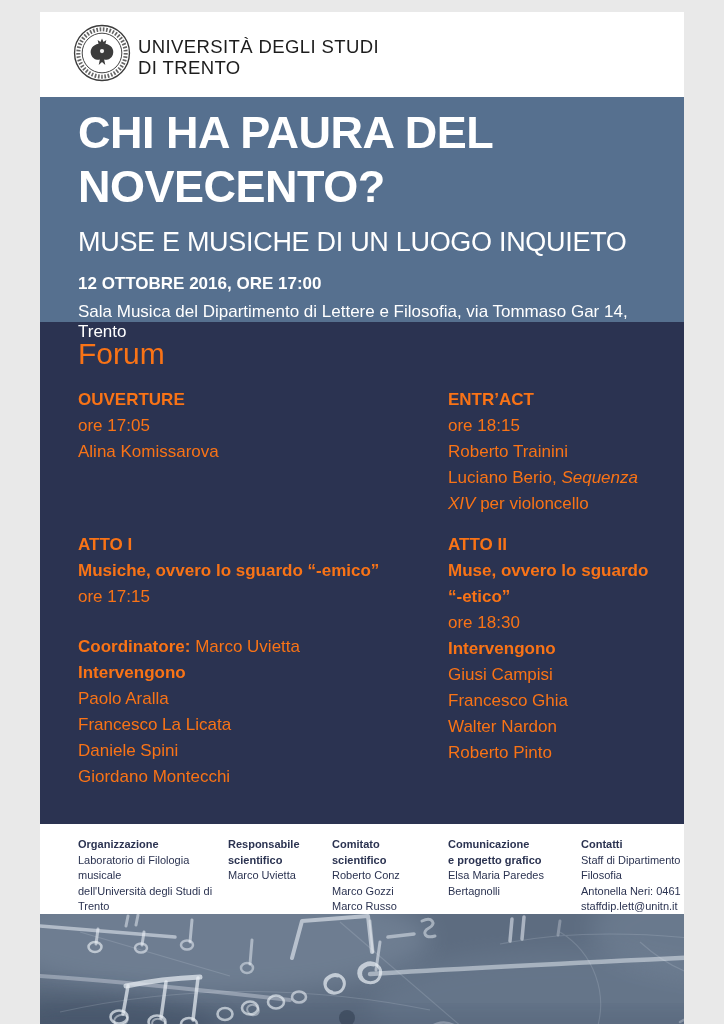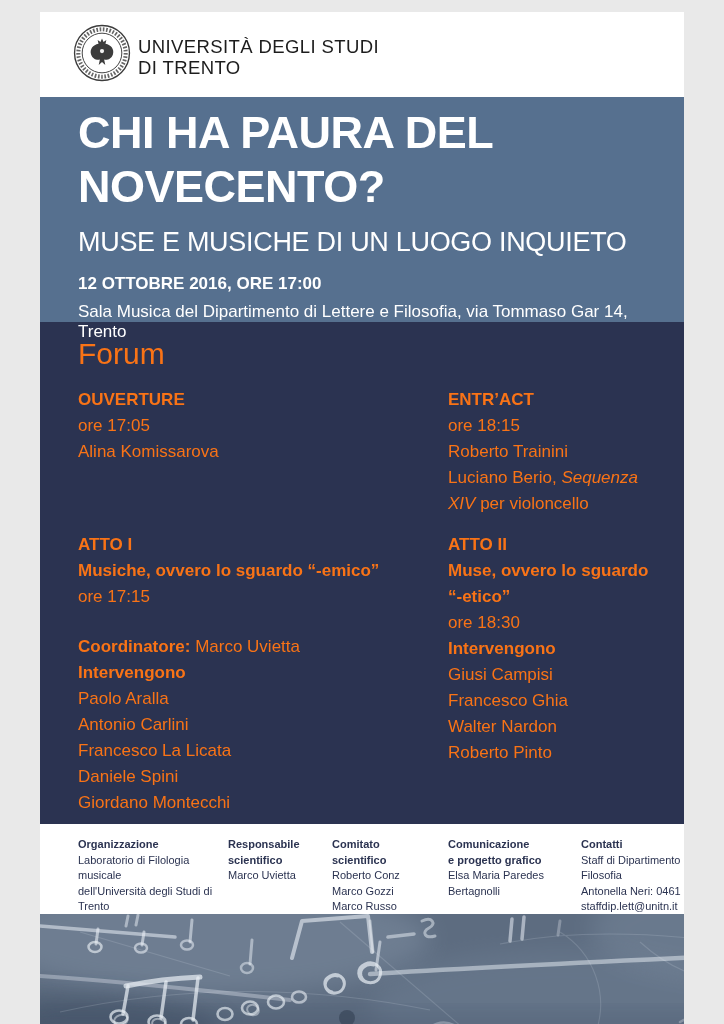--- a/index.html
+++ b/index.html
@@ -91,21 +91,20 @@
       </div>
 
       <div class="block">
         <div class="b">ATTO I</div>
         <div class="b">Musiche, ovvero lo sguardo “-emico”</div>
         <div>ore 17:15</div>
         <div class="coord"><span class="b">Coordinatore:</span> <span>Marco Uvietta</span></div>
         <div class="b">Intervengono</div>
         <ul class="speakers">
           <li>Paolo Aralla</li>
-          <li>Antonio Carlini</li>
           <li>Francesco La Licata</li>
           <li>Daniele Spini</li>
           <li>Giordano Montecchi</li>
         </ul>
       </div>
 
       <div class="block">
         <div class="b">ATTO II</div>
         <div class="b">Muse, ovvero lo sguardo “-etico”</div>
         <div>ore 18:30</div>

